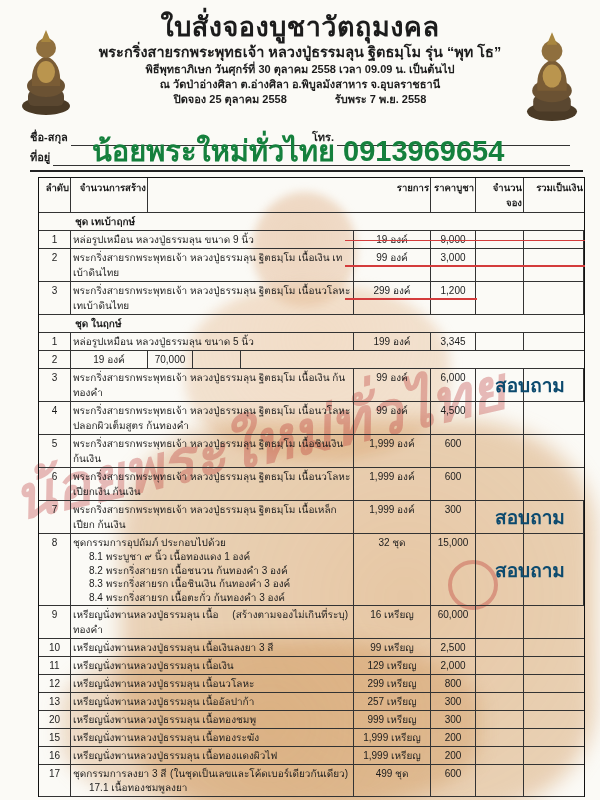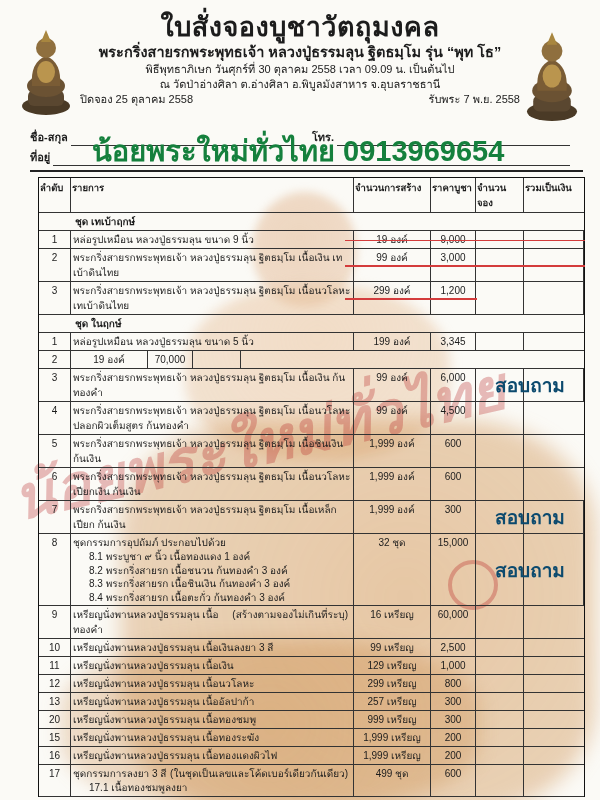--- a/index.html
+++ b/index.html
@@ -30,43 +30,43 @@
     color:rgba(182,38,38,.30);}
   .wm-stamp{left:448px;top:560px;width:42px;height:42px;border-radius:50%;
     border:4px solid rgba(182,38,38,.32);}
   
   .statue{position:absolute;z-index:2;}
   #statue-left{left:20px;top:24px;}
   #statue-right{left:524px;top:26px;}
   .head-block{position:absolute;left:80px;top:14px;width:440px;z-index:2;text-align:center;}
   .h-title{font-family:"DejaVu Serif",serif;font-size:27px;font-weight:bold;line-height:26px;letter-spacing:.5px;}
   .h-sub{font-size:14.5px;font-weight:bold;line-height:20px;margin-top:2px;}
-  .h-line{font-size:11px;font-weight:normal;line-height:15px;}
-  .h-dates{font-size:11px;font-weight:normal;line-height:15px;display:flex;justify-content:space-between;gap:48px;}
+  .h-line{font-size:11px;font-weight:bold;line-height:15px;}
+  .h-dates{font-size:11px;font-weight:bold;line-height:15px;display:flex;justify-content:center;gap:48px;}
   
   .form-area{position:absolute;left:30px;top:126px;width:540px;z-index:2;font-size:11px;font-weight:bold;}
   .form-row{display:flex;align-items:flex-end;height:20px;}
   .blank{border-bottom:1px solid #333;flex:1;height:14px;}
   .lbl{white-space:nowrap;padding-right:3px;}
   .handwriting{position:absolute;left:62px;top:2px;width:420px;z-index:3;
     color:#15803d;font-size:29px;font-weight:bold;white-space:nowrap;letter-spacing:0px;}
   .rule{position:absolute;left:30px;top:170px;width:553px;height:0;border-top:2px solid #222;z-index:2;}
   
   #amulet-table{position:absolute;left:38px;top:177px;width:545px;z-index:2;
     border:1.5px solid #111;border-bottom:none;background:transparent;}
   .trow{display:flex;border-bottom:1px solid #333;position:relative;min-height:16px;}
   .cell{border-right:1px solid #333;padding:1px 2px;font-size:10px;line-height:15px;box-sizing:border-box;}
   .cell:last-child{border-right:none;}
   .c-no{width:32px;text-align:center;flex:none;}
   .c-desc{width:283px;flex:none;}
   .c-qty{width:77px;text-align:center;flex:none;}
   .c-price{width:45px;text-align:center;flex:none;}
   .c-book{width:48px;flex:none;}
   .c-total{width:60px;flex:none;}
-  .thead .cell{font-weight:bold;text-align:left;font-size:9.5px;padding:2px 1px;}
+  .thead .cell{font-weight:bold;text-align:right;font-size:9.5px;padding:2px 1px;}
   .sec-row{font-weight:bold;}
   .sec-row .cell{border-right:none;}
   .sec-label{padding-left:36px;}
   .sub-line{padding-left:16px;line-height:13.5px;font-size:10px;display:flex;}
   .note{float:right;margin-right:3px;}
   .strike{position:absolute;top:50%;height:1.6px;background:#d43c3c;z-index:4;}
   .strike.full{left:306px;right:-1px;}
   .strike.qty{left:306px;width:132px;}
   .inquiry{position:absolute;left:437px;width:108px;top:50%;transform:translateY(-50%);
     text-align:center;color:#0c4a6e;font-weight:bold;font-size:19px;z-index:5;}
@@ -123,22 +123,22 @@
     <span class="blank"></span>
   </div>
   <div class="handwriting">น้อยพระใหม่ทั่วไทย  0913969654</div>
 </div>
 
 <div class="rule"></div>
 
 <div id="amulet-table">
     <div class="trow thead">
       <div class="cell c-no">ลำดับ</div>
+      <div class="cell c-qty">จำนวนการสร้าง</div>
       <div class="cell c-desc">รายการ</div>
-      <div class="cell c-qty">จำนวนการสร้าง</div>
       <div class="cell c-price">ราคาบูชา</div>
       <div class="cell c-book">จำนวนจอง</div>
       <div class="cell c-total">รวมเป็นเงิน</div>
     </div>
     <div class="trow sec-row">
       <div class="cell sec-label" style="flex: 1 1 0%;">ชุด เทเบ้าฤกษ์</div>
     </div>
     <div class="trow">
       <div class="cell c-no">1</div>
       <div class="cell c-desc">
@@ -278,21 +278,21 @@
       <div class="cell c-price">2,500</div>
       <div class="cell c-book"></div>
       <div class="cell c-total"></div>
     </div>
     <div class="trow">
       <div class="cell c-no">11</div>
       <div class="cell c-desc">
         <div>เหรียญนั่งพานหลวงปู่ธรรมลุน เนื้อเงิน</div>
       </div>
       <div class="cell c-qty">129 เหรียญ</div>
-      <div class="cell c-price">1,000</div>
+      <div class="cell c-price">2,000</div>
       <div class="cell c-book"></div>
       <div class="cell c-total"></div>
     </div>
     <div class="trow">
       <div class="cell c-no">12</div>
       <div class="cell c-desc">
         <div>เหรียญนั่งพานหลวงปู่ธรรมลุน เนื้อนวโลหะ</div>
       </div>
       <div class="cell c-qty">299 เหรียญ</div>
       <div class="cell c-price">800</div>

